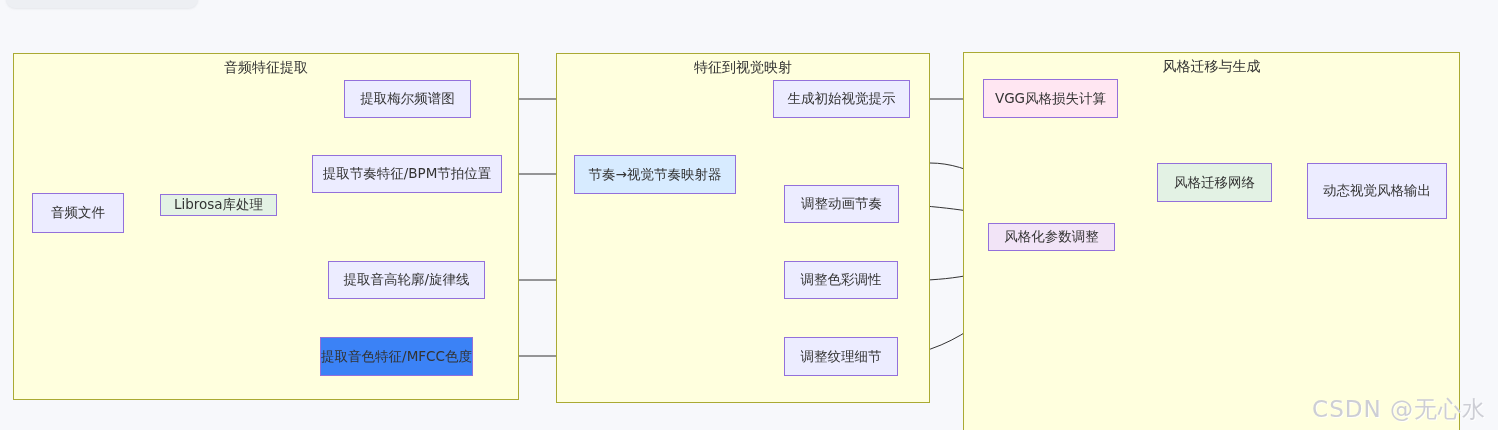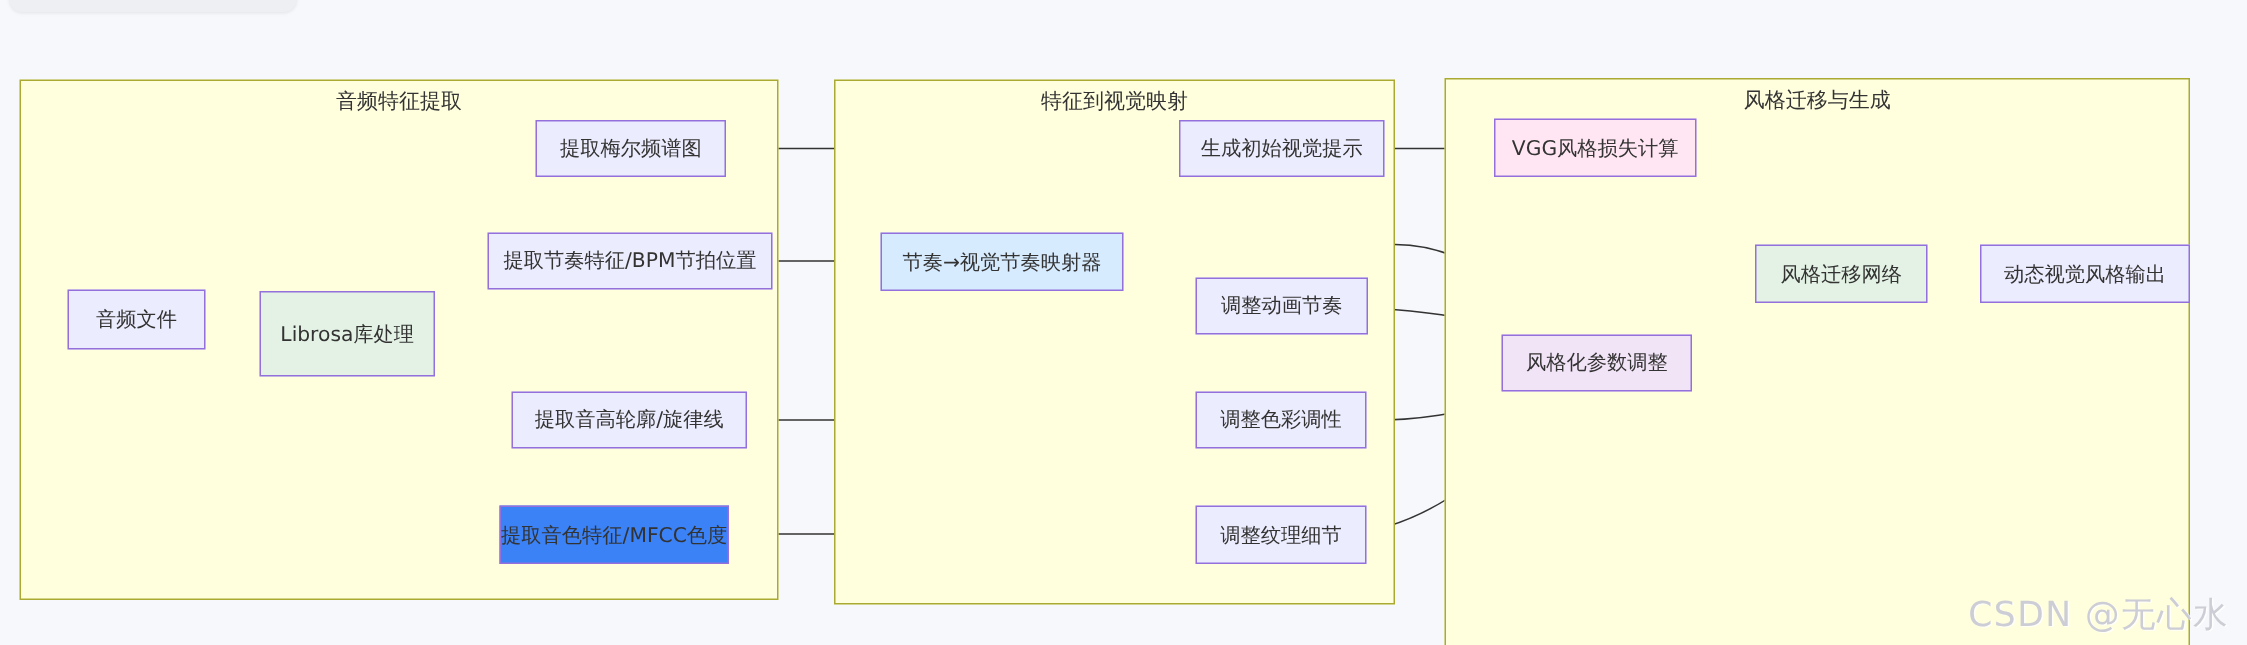--- a/index.html
+++ b/index.html
@@ -6,21 +6,21 @@
   body{font-family:"DejaVu Sans","Liberation Sans",sans-serif;background:#f7f8fb;}
   .stage{position:relative;width:1498px;height:430px;background:#f7f8fb;overflow:hidden;}
   .top-remnant{position:absolute;left:6px;top:-12px;width:192px;height:20px;border-radius:9px;
     background:#edeff3;box-shadow:0 1px 2px rgba(180,184,192,.25);}
   .edges{position:absolute;left:0;top:0;width:1498px;height:430px;z-index:1;}
   .edges path{fill:none;stroke:#333333;stroke-width:1;}
   .group{position:absolute;border:1px solid #aaaa33;background:#ffffde;z-index:2;box-sizing:border-box;}
   .group-title{position:absolute;top:5px;left:0;width:100%;text-align:center;
     font-size:14px;color:#333;}
   .node{position:absolute;z-index:3;border:1px solid #9370DB;box-sizing:border-box;
-    display:flex;align-items:center;justify-content:center;background:#ECECFF;margin-left:13px;}
+    display:flex;align-items:center;justify-content:center;background:#ECECFF;}
   .node span{font-size:13.5px;color:#333;white-space:nowrap;}
   .watermark{position:absolute;right:12px;bottom:5px;font-size:23px;letter-spacing:1px;
     color:#cdced5;text-shadow:1px 1px 0 rgba(255,255,255,.85);z-index:4;}
 </style>
 </head>
 <body>
 
 <div class="stage">
 
   <div class="top-remnant"></div>
@@ -60,21 +60,21 @@
   <div class="group" style="left: 556px; top: 53px; width: 374px; height: 350px; background-color: rgb(255, 255, 222);">
     <div class="group-title">特征到视觉映射</div>
   </div>
   <div class="group" style="left: 963px; top: 52px; width: 497px; height: 397px; background-color: rgb(255, 255, 222);">
     <div class="group-title">风格迁移与生成</div>
   </div>
 
   <div class="node" style="left: 32px; top: 193px; width: 92px; height: 40px; background-color: rgb(236, 236, 255);">
     <span>音频文件</span>
   </div>
-  <div class="node" style="left: 160px; top: 194px; width: 117px; height: 57px; background-color: rgb(227, 242, 228);">
+  <div class="node" style="left: 160px; top: 194px; width: 117px; height: 22px; background-color: rgb(227, 242, 228);">
     <span>Librosa库处理</span>
   </div>
   <div class="node" style="left: 344px; top: 80px; width: 127px; height: 38px; background-color: rgb(236, 236, 255);">
     <span>提取梅尔频谱图</span>
   </div>
   <div class="node" style="left: 312px; top: 155px; width: 190px; height: 38px; background-color: rgb(236, 236, 255);">
     <span>提取节奏特征/BPM节拍位置</span>
   </div>
   <div class="node" style="left: 328px; top: 261px; width: 157px; height: 38px; background-color: rgb(236, 236, 255);">
     <span>提取音高轮廓/旋律线</span>
@@ -95,24 +95,24 @@
   <div class="node" style="left: 784px; top: 261px; width: 114px; height: 38px; background-color: rgb(236, 236, 255);">
     <span>调整色彩调性</span>
   </div>
   <div class="node" style="left: 983px; top: 79px; width: 135px; height: 39px; background-color: rgb(255, 230, 242);">
     <span>VGG风格损失计算</span>
   </div>
 
   <div class="node" style="left: 784px; top: 337px; width: 114px; height: 39px; background-color: rgb(236, 236, 255);">
     <span>调整纹理细节</span>
   </div>
-  <div class="node" style="left: 988px; top: 223px; width: 127px; height: 38px; background-color: rgb(242, 228, 247);">
+  <div class="node" style="left: 988px; top: 223px; width: 127px; height: 28px; background-color: rgb(242, 228, 247);">
     <span>风格化参数调整</span>
   </div>
   <div class="node" style="left: 1157px; top: 163px; width: 115px; height: 39px; background-color: rgb(227, 242, 228);">
     <span>风格迁移网络</span>
   </div>
-  <div class="node" style="left: 1307px; top: 163px; width: 140px; height: 39px; background-color: rgb(236, 236, 255);">
+  <div class="node" style="left: 1307px; top: 163px; width: 140px; height: 56px; background-color: rgb(236, 236, 255);">
     <span>动态视觉风格输出</span>
   </div>
 
   <div class="watermark">CSDN @无心水</div>
 </div>
 
 </body></html>

